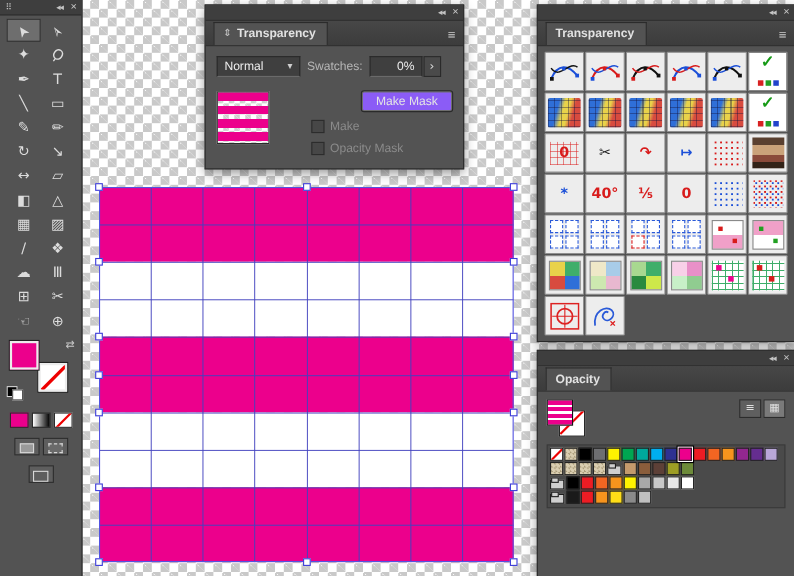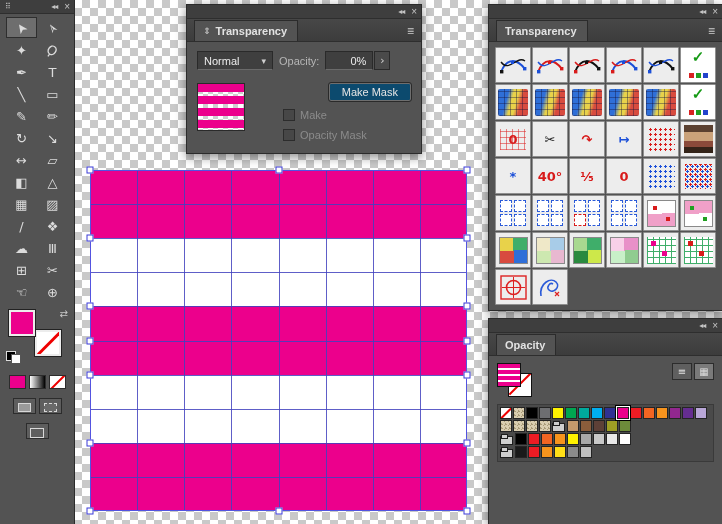--- a/index.html
+++ b/index.html
@@ -71,21 +71,21 @@
   .row2{display:flex;margin-top:13px;gap:14px}
   .thumb{width:46px;height:46px;border:1px solid #2a2a2a;
     background-color:#fff;
     background-image:
       repeating-linear-gradient(180deg,#ec008c 0 8px,rgba(0,0,0,0) 8px 12px),
       linear-gradient(45deg,#cfcfcf 25%,transparent 25%,transparent 75%,#cfcfcf 75%),
       linear-gradient(45deg,#cfcfcf 25%,transparent 25%,transparent 75%,#cfcfcf 75%);
     background-size:auto,10px 10px,10px 10px;
     background-position:0 0,0 0,5px 5px}
   .rightcol{flex:1;display:flex;flex-direction:column;align-items:flex-end}
-  .btn{background:#0c4a6e;border:1px solid #6e6e6e;outline:1px solid #2a2a2a;border-radius:2px;color:#e4e4e4;font-size:11px;padding:2px 12px;cursor:pointer}
+  .btn{background:#8b5cf6;border:1px solid #6e6e6e;outline:1px solid #2a2a2a;border-radius:2px;color:#e4e4e4;font-size:11px;padding:2px 12px;cursor:pointer}
   .cb{display:flex;align-items:center;gap:5px;font-size:11px;color:#8b8b8b;margin-top:8px;align-self:flex-start;margin-left:24px}
   .cb .box{width:10px;height:10px;background:#474747;border:1px solid #2c2c2c}
 
   
   .mesht{left:488px;top:4px;width:233px}
   .mt-grid{display:grid;grid-template-columns:repeat(6,36px);grid-auto-rows:36px;gap:1px;padding:5px;justify-content:center}
   .mt-btn{background:#ededed;border:1px solid #8f8f8f;border-radius:1px;padding:0;display:flex;align-items:center;justify-content:center;cursor:pointer;overflow:hidden}
   .mt-btn .g{font-size:13px;font-weight:bold;line-height:1}
   .ggrid{background-image:repeating-linear-gradient(0deg,rgba(220,40,40,.55) 0 1px,transparent 1px 6px),repeating-linear-gradient(90deg,rgba(220,40,40,.55) 0 1px,transparent 1px 6px);padding:4px 8px}
   .flag{width:30px;height:27px;border-radius:2px;
@@ -249,21 +249,21 @@
       <span>Transparency</span>
     </div>
     <span class="menu">≡</span>
   </div>
   <div class="tp-content">
     <div class="row">
       <div class="field select">
         <span>Normal</span>
         <span class="arr glyph">▾</span>
       </div>
-      <span class="lbl">Opacity:</span>
+      <span class="lbl">Swatches:</span>
       <div class="field opac">
         <span>0%</span>
       </div>
       <button class="spin glyph">›</button>
     </div>
     <div class="row2">
       <div class="thumb"></div>
       <div class="rightcol">
         <button class="btn">Make Mask</button>
         <label class="cb">

